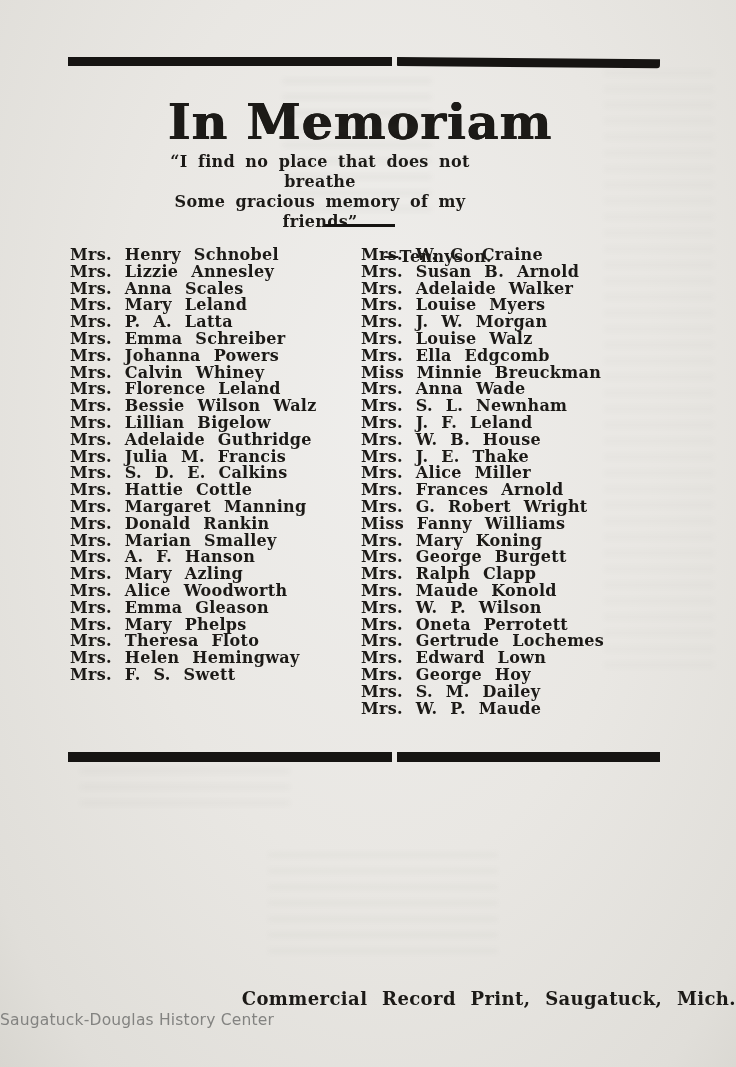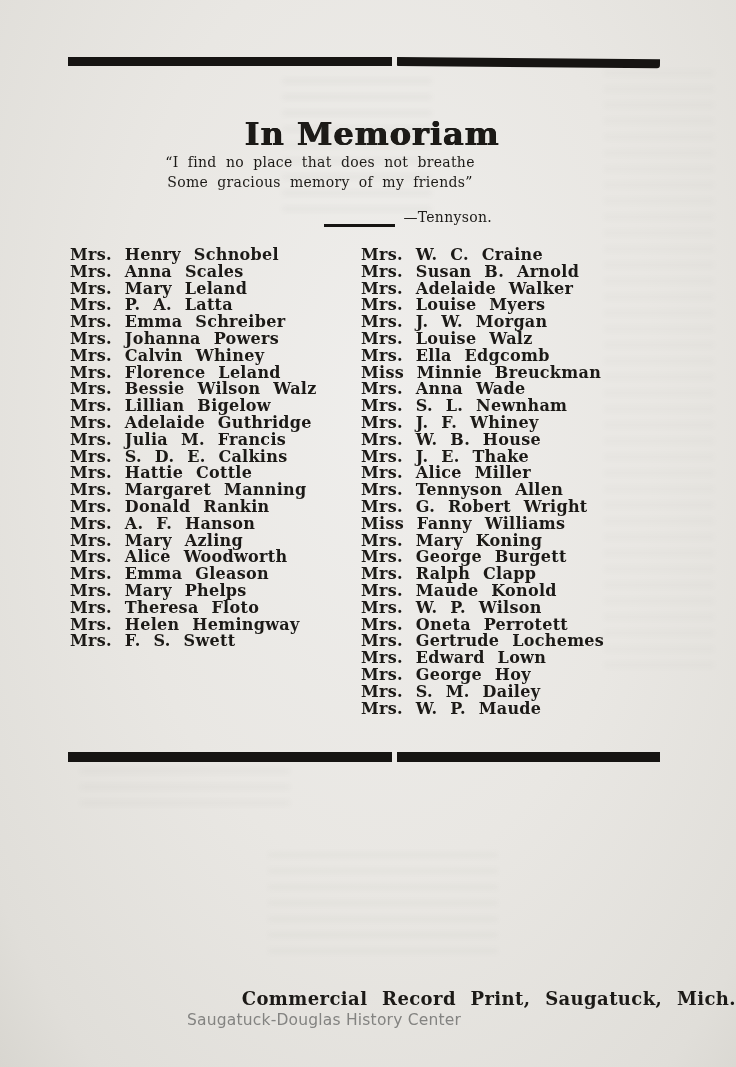--- a/index.html
+++ b/index.html
@@ -31,37 +31,37 @@
   .rule .s2 { flex: 1; }
   .rule-top { top: 57px; height: 9px; }
   .rule-top .s2 { transform: rotate(0.5deg); transform-origin: 0 50%; border-radius: 0 0 3px 1px; }
   .rule-bottom { top: 752px; height: 10px; }
 
   .title {
     position: absolute;
     top: 94px;
     left: 0;
     width: 712px;
-    margin: 16px;
+    margin: 4px;
     text-align: center;
-    font-size: 32px;
+    font-size: 49px;
     line-height: 48px;
     font-weight: bold;
     letter-spacing: 1px;
     text-shadow: 0.6px 0 0 #1c1a17, -0.3px 0 0 #1c1a17;
   }
 
   .quote {
     position: absolute;
     top: 152px;
     left: 140px;
     width: 360px;
     text-align: center;
-    font-weight: normal;
-    font-size: 14px;
+    font-weight: bold;
+    font-size: 16px;
     line-height: 20px;
     word-spacing: 4.5px;
     letter-spacing: 0.3px;
   }
   .quote .attr {
     text-align: right;
     padding-right: 8px;
     margin-top: 15px;
   }
 
@@ -97,21 +97,21 @@
     font-size: 18px;
     letter-spacing: 0.4px;
     word-spacing: 8px;
   }
 
   .watermark {
     position: absolute;
     top: 1011px;
     left: 0;
     width: 648px;
-    text-align: center;
+    text-align: left;
     font-family: "DejaVu Sans", sans-serif;
     font-weight: normal;
     font-size: 15.5px;
     letter-spacing: 0.2px;
     color: #838381;
   }
 
   
   .bleed {
     position: absolute;
@@ -143,60 +143,62 @@
   <div class="quote">
     <div>“I find no place that does not breathe</div>
     <div>Some gracious memory of my friends”</div>
     <div class="attr">—Tennyson.</div>
   </div>
 
   <div class="divider"></div>
 
   <div class="names names-left">
       <div class="name-row">Mrs. Henry Schnobel</div>
+      <div class="name-row">Mrs. Lizzie Annesley</div>
       <div class="name-row">Mrs. Anna Scales</div>
       <div class="name-row">Mrs. Mary Leland</div>
       <div class="name-row">Mrs. P. A. Latta</div>
       <div class="name-row">Mrs. Emma Schreiber</div>
       <div class="name-row">Mrs. Johanna Powers</div>
       <div class="name-row">Mrs. Calvin Whiney</div>
       <div class="name-row">Mrs. Florence Leland</div>
       <div class="name-row">Mrs. Bessie Wilson Walz</div>
       <div class="name-row">Mrs. Lillian Bigelow</div>
       <div class="name-row">Mrs. Adelaide Guthridge</div>
       <div class="name-row">Mrs. Julia M. Francis</div>
       <div class="name-row">Mrs. S. D. E. Calkins</div>
       <div class="name-row">Mrs. Hattie Cottle</div>
       <div class="name-row">Mrs. Margaret Manning</div>
       <div class="name-row">Mrs. Donald Rankin</div>
+      <div class="name-row">Mrs. Marian Smalley</div>
       <div class="name-row">Mrs. A. F. Hanson</div>
       <div class="name-row">Mrs. Mary Azling</div>
       <div class="name-row">Mrs. Alice Woodworth</div>
       <div class="name-row">Mrs. Emma Gleason</div>
       <div class="name-row">Mrs. Mary Phelps</div>
       <div class="name-row">Mrs. Theresa Floto</div>
       <div class="name-row">Mrs. Helen Hemingway</div>
       <div class="name-row">Mrs. F. S. Swett</div>
     </div>
   <div class="names names-right">
       <div class="name-row">Mrs. W. C. Craine</div>
       <div class="name-row">Mrs. Susan B. Arnold</div>
       <div class="name-row">Mrs. Adelaide Walker</div>
       <div class="name-row">Mrs. Louise Myers</div>
       <div class="name-row">Mrs. J. W. Morgan</div>
       <div class="name-row">Mrs. Louise Walz</div>
       <div class="name-row">Mrs. Ella Edgcomb</div>
       <div class="name-row">Miss Minnie Breuckman</div>
       <div class="name-row">Mrs. Anna Wade</div>
       <div class="name-row">Mrs. S. L. Newnham</div>
-      <div class="name-row">Mrs. J. F. Whiney</div>
+      <div class="name-row">Mrs. J. F. Leland</div>
       <div class="name-row">Mrs. W. B. House</div>
       <div class="name-row">Mrs. J. E. Thake</div>
       <div class="name-row">Mrs. Alice Miller</div>
-      <div class="name-row">Mrs. Tennyson Allen</div>
+      <div class="name-row">Mrs. Frances Arnold</div>
       <div class="name-row">Mrs. G. Robert Wright</div>
       <div class="name-row">Miss Fanny Williams</div>
       <div class="name-row">Mrs. Mary Koning</div>
       <div class="name-row">Mrs. George Burgett</div>
       <div class="name-row">Mrs. Ralph Clapp</div>
       <div class="name-row">Mrs. Maude Konold</div>
       <div class="name-row">Mrs. W. P. Wilson</div>
       <div class="name-row">Mrs. Oneta Perrotett</div>
       <div class="name-row">Mrs. Gertrude Lochemes</div>
       <div class="name-row">Mrs. Edward Lown</div>

